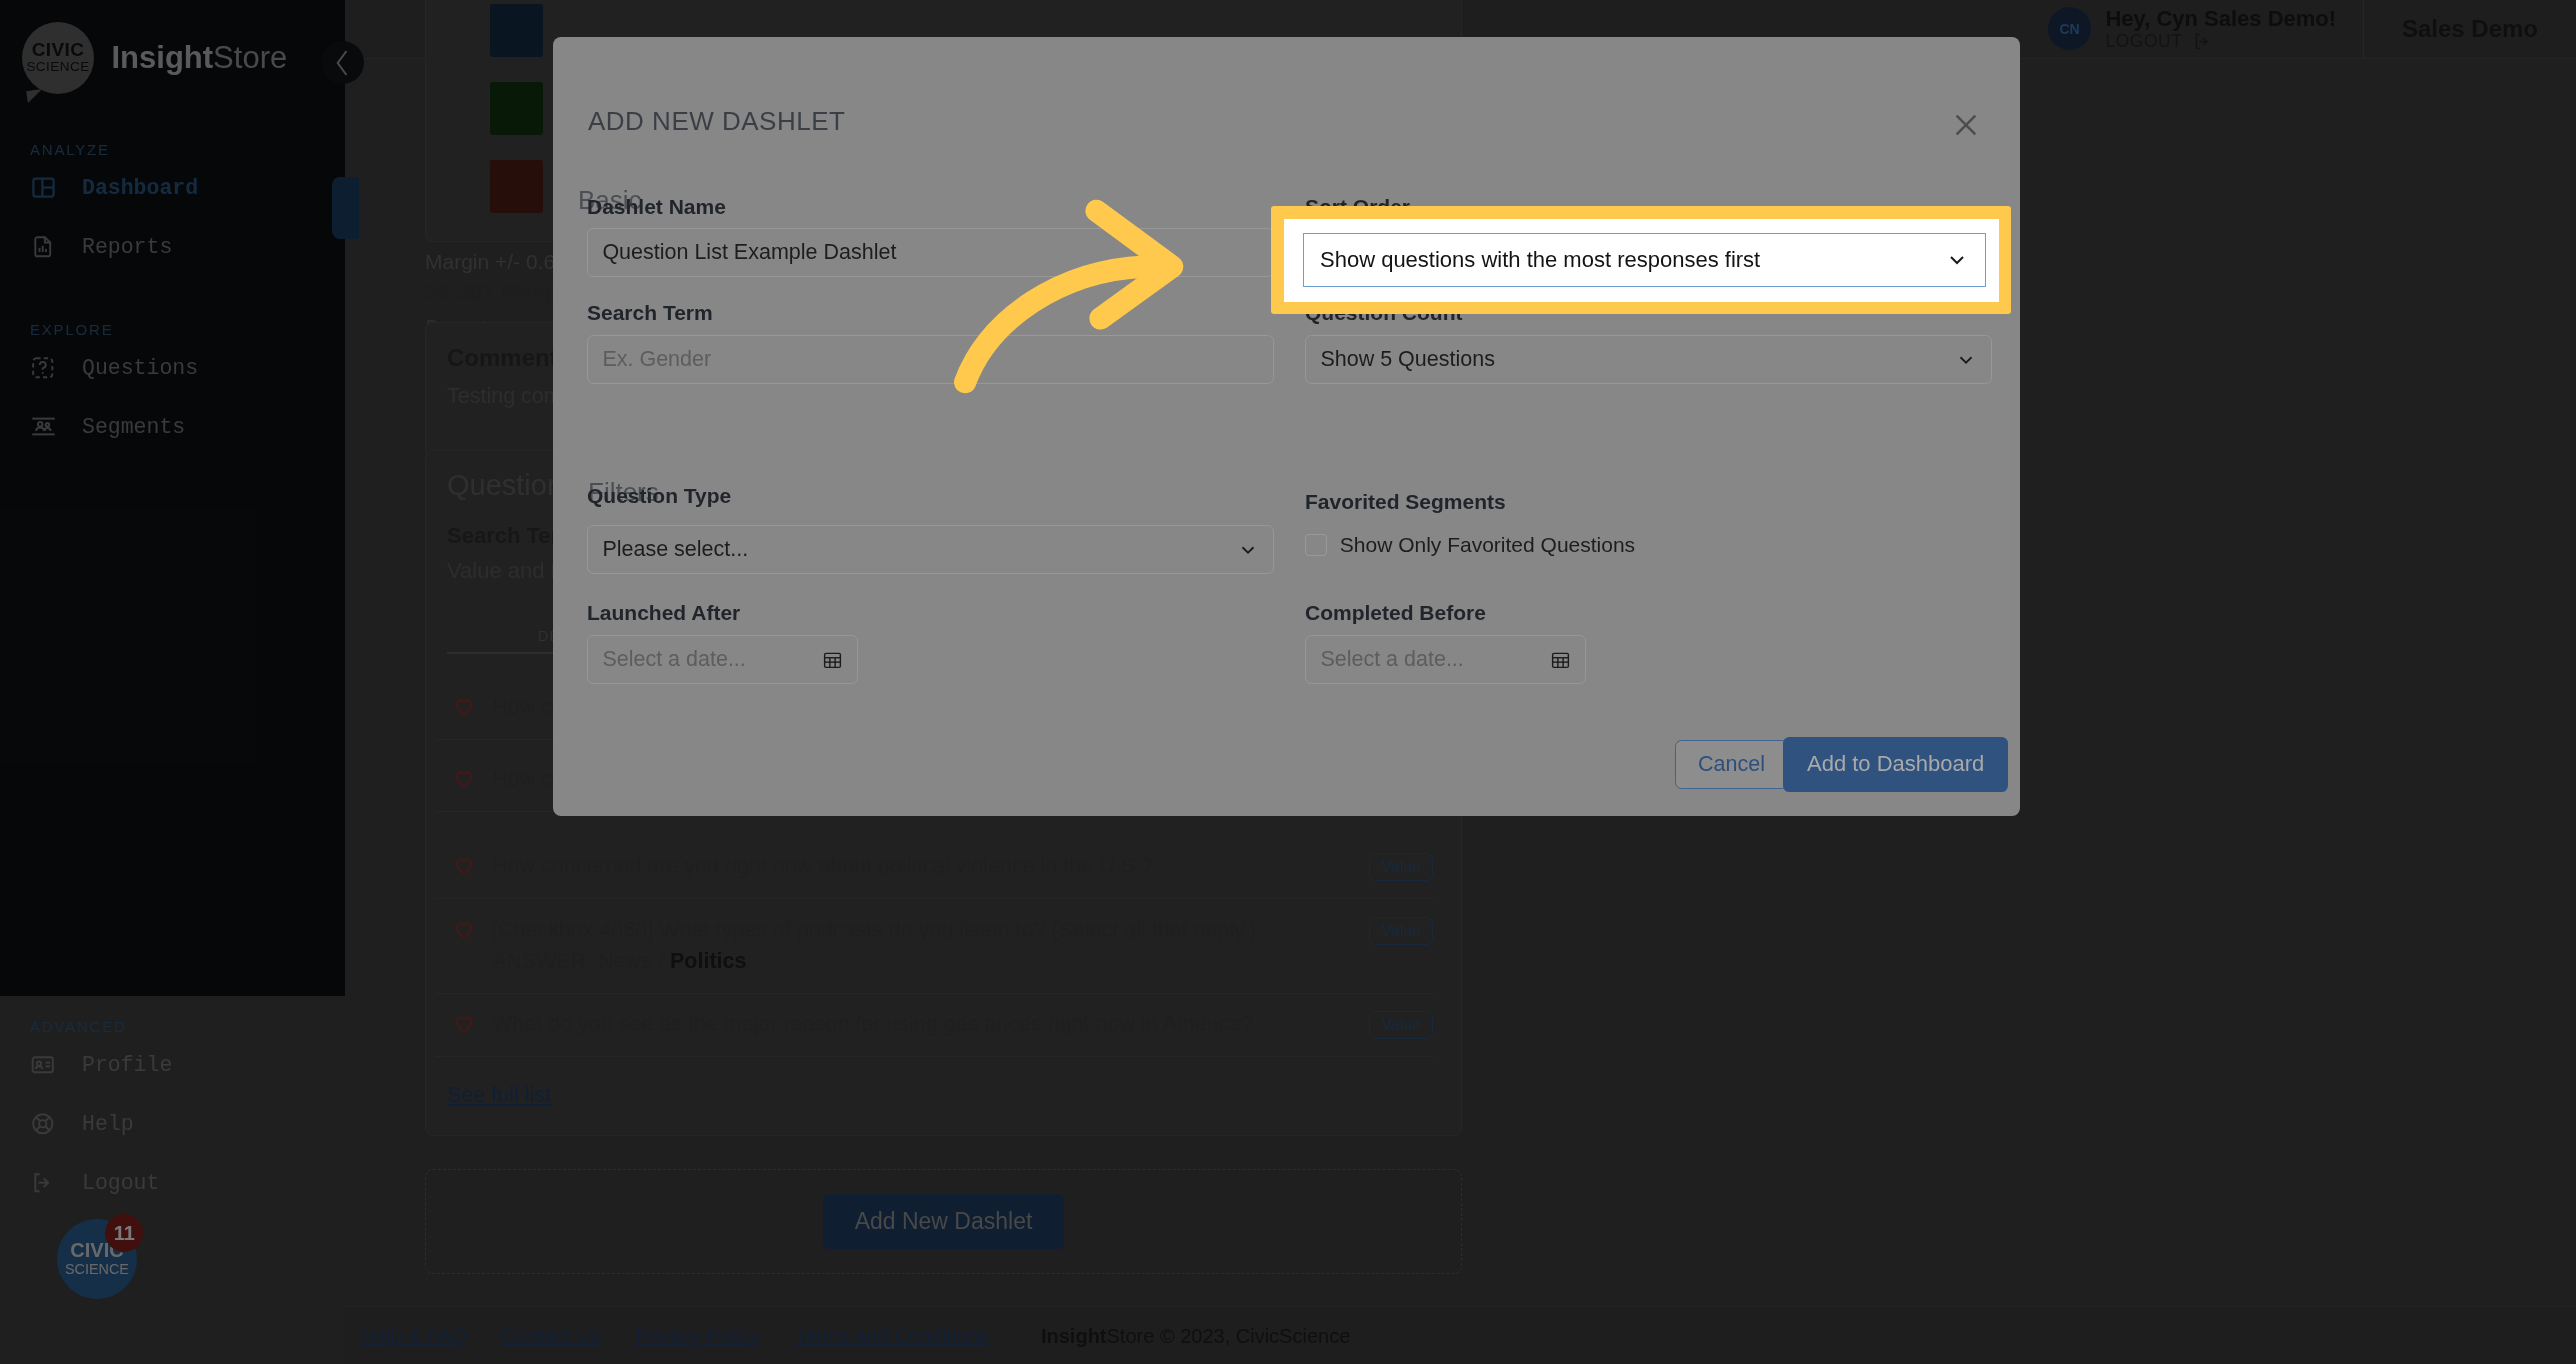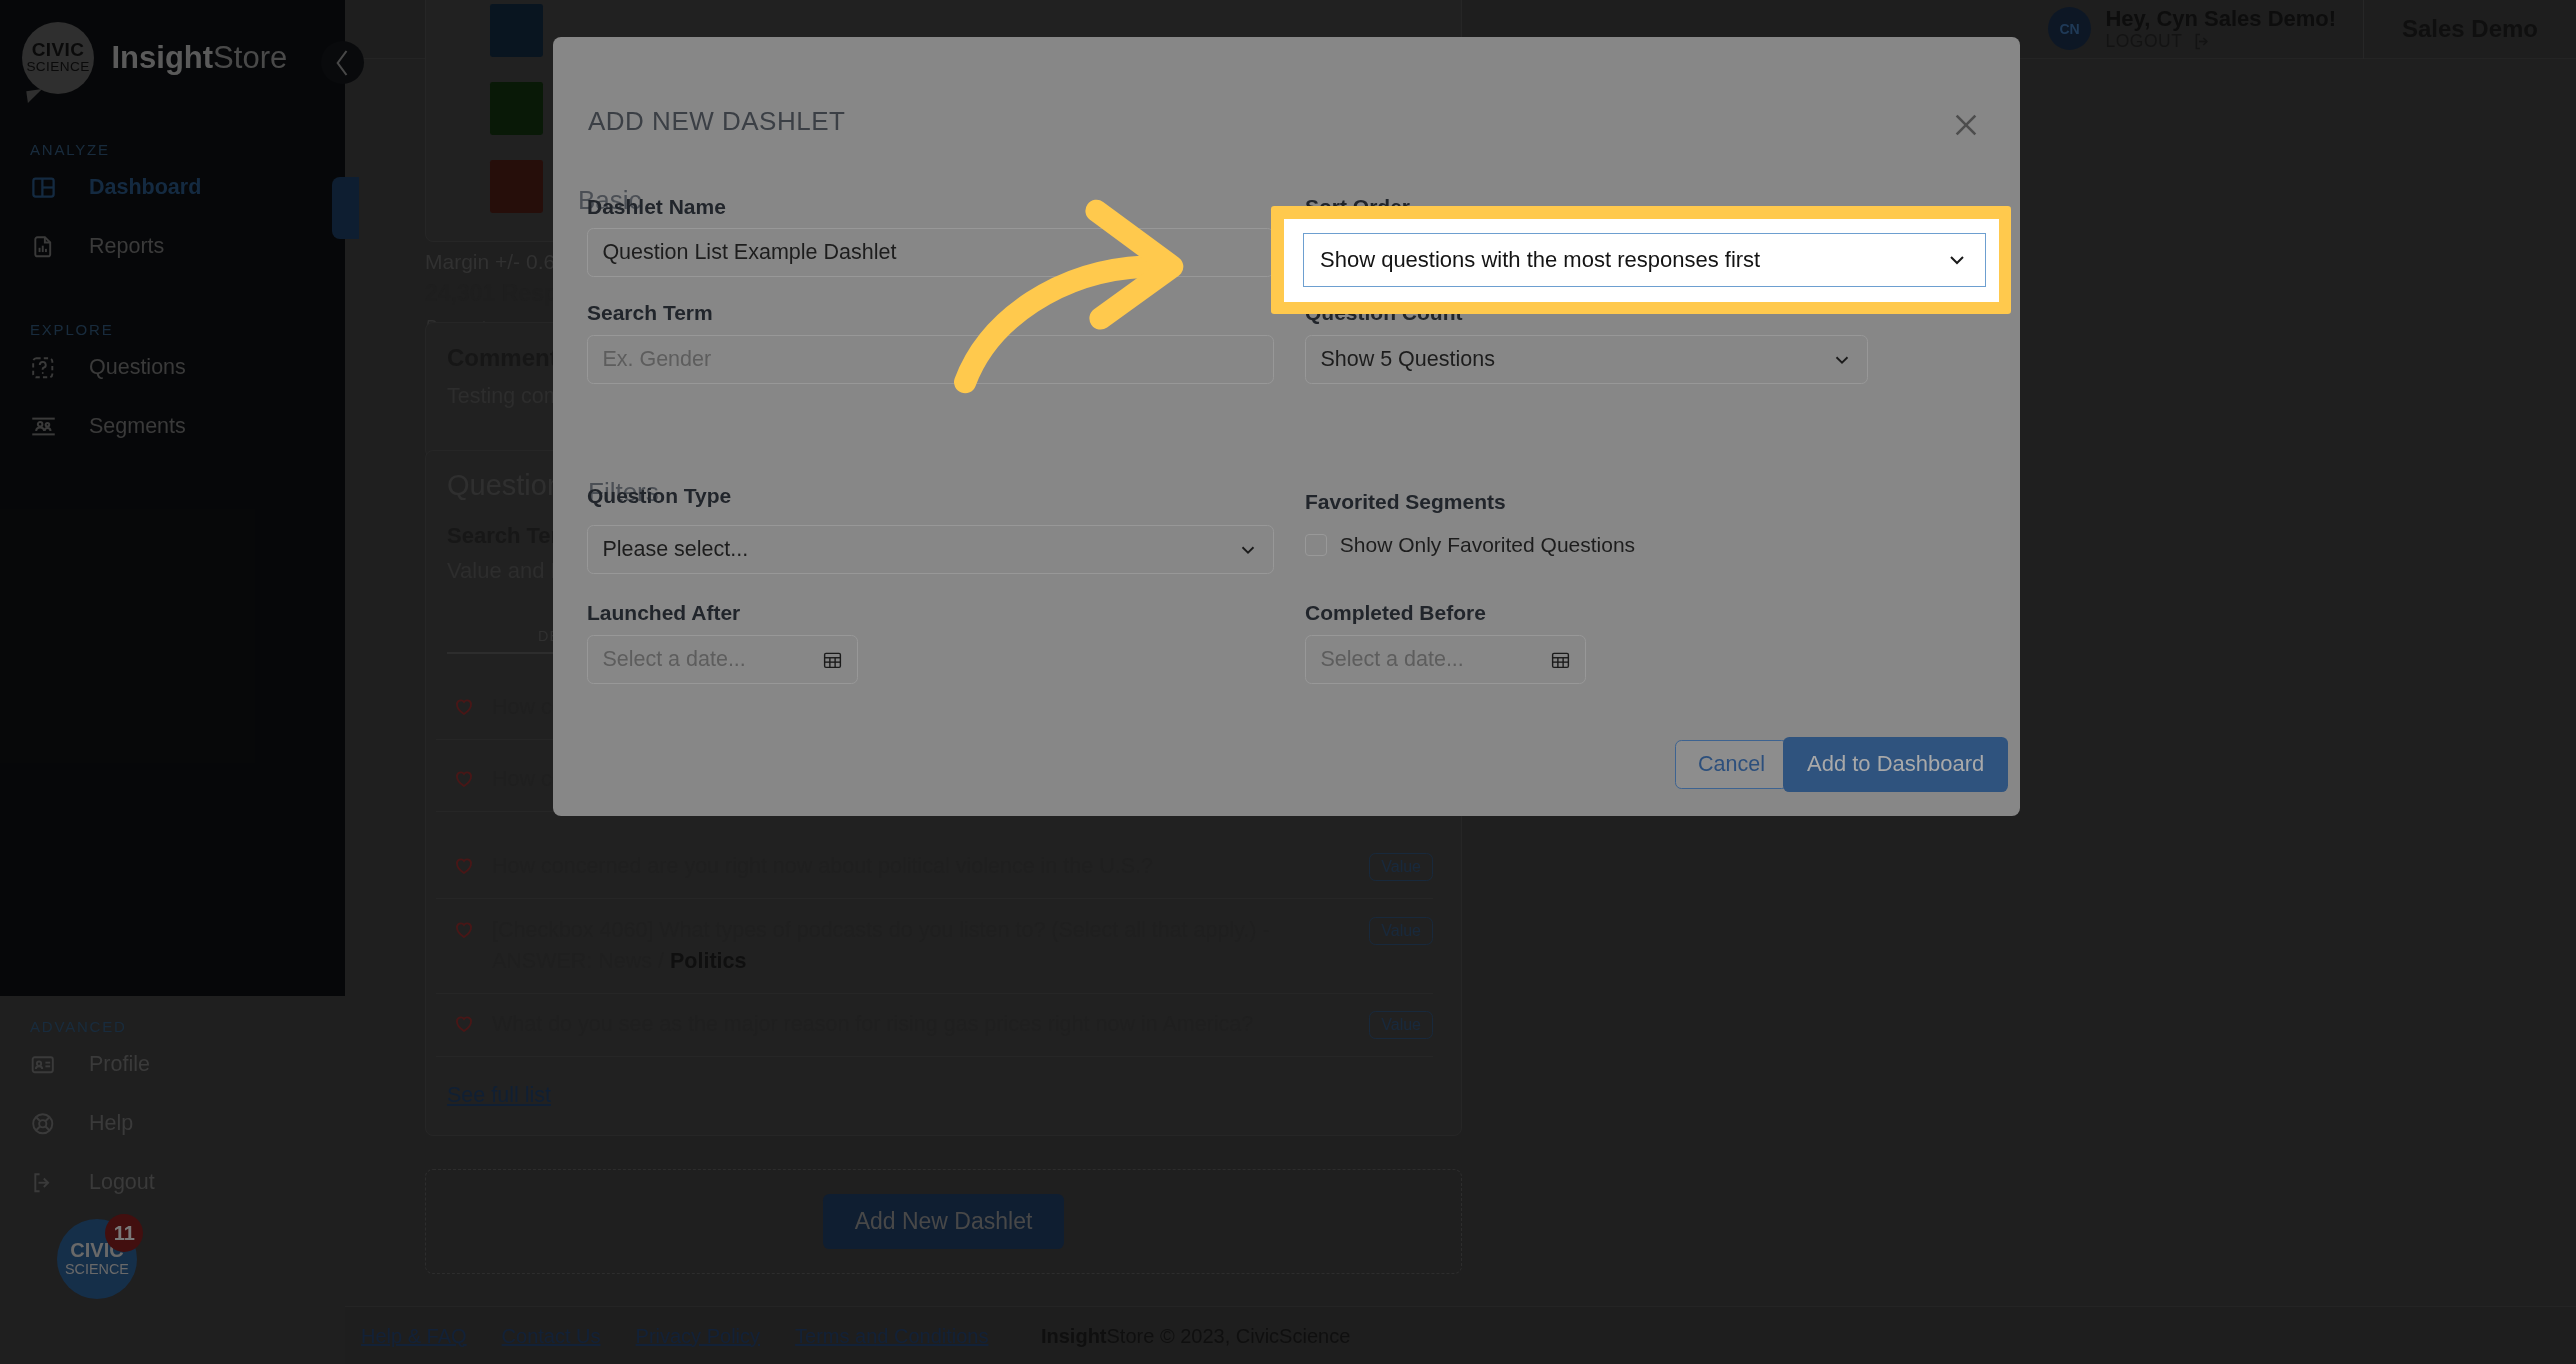--- a/index.html
+++ b/index.html
@@ -57,21 +57,21 @@
     color: #2f5475; font-size: 15px; letter-spacing: 1.8px;
     padding: 0 0 0 30px; margin-top: 45px;
   }
   .nav-item {
     display: flex; align-items: center;
     height: 59px; padding-left: 30px;
     color: #6f6f6f; font-size: 21.5px;
     position: relative;
   }
   .nav-item .ni-ico { width: 33px; display: flex; align-items: center; flex: none; }
-  .nav-item .ni-label { margin-left: 26px; white-space: nowrap; }
+  .nav-item .ni-label { margin-left: 19px; white-space: nowrap; font-family: Liberation Mono, monospace; }
   .nav-item.active { color: #27527e; }
   .nav-item.active .ni-label { font-weight: bold; }
   .active-pill {
     position: absolute; left: 332px; top: 177px;
     width: 27px; height: 62px;
     background: #1c3b5e; border-radius: 8px 0 0 8px;
     z-index: 6;
   }
   .nav-advanced { position: absolute; left: 0; top: 1018px; width: 100%; }
 
@@ -248,21 +248,21 @@
   .lbl-search  { left: 587px; top: 301px; }
   .in-search   { left: 587px; top: 335px; width: 687px; }
   .lbl-qtype   { left: 587px; top: 484px; }
   .in-qtype    { left: 587px; top: 525px; width: 687px; }
   .lbl-launch  { left: 587px; top: 601px; }
   .in-launch   { left: 587px; top: 635px; width: 271px; }
 
   
   .lbl-sort    { left: 1305px; top: 195px; }
   .lbl-qcount  { left: 1305px; top: 301px; }
-  .in-qcount   { left: 1305px; top: 335px; width: 563px; gap: 27px; }
+  .in-qcount   { left: 1305px; top: 335px; width: 687px; gap: 27px; }
   .lbl-fav     { left: 1305px; top: 490px; }
   .lbl-complete{ left: 1305px; top: 601px; }
   .in-complete { left: 1305px; top: 635px; width: 281px; }
 
   .fav-check { position: absolute; left: 1305px; top: 533px; display: flex; align-items: center; }
   .fav-box {
     width: 22px; height: 22px; border: 1.6px solid #999;
     border-radius: 4px; background: transparent; flex: none;
   }
   .fav-text { margin-left: 12.8px; font-size: 21px; color: #1d1d1d; white-space: nowrap; }

